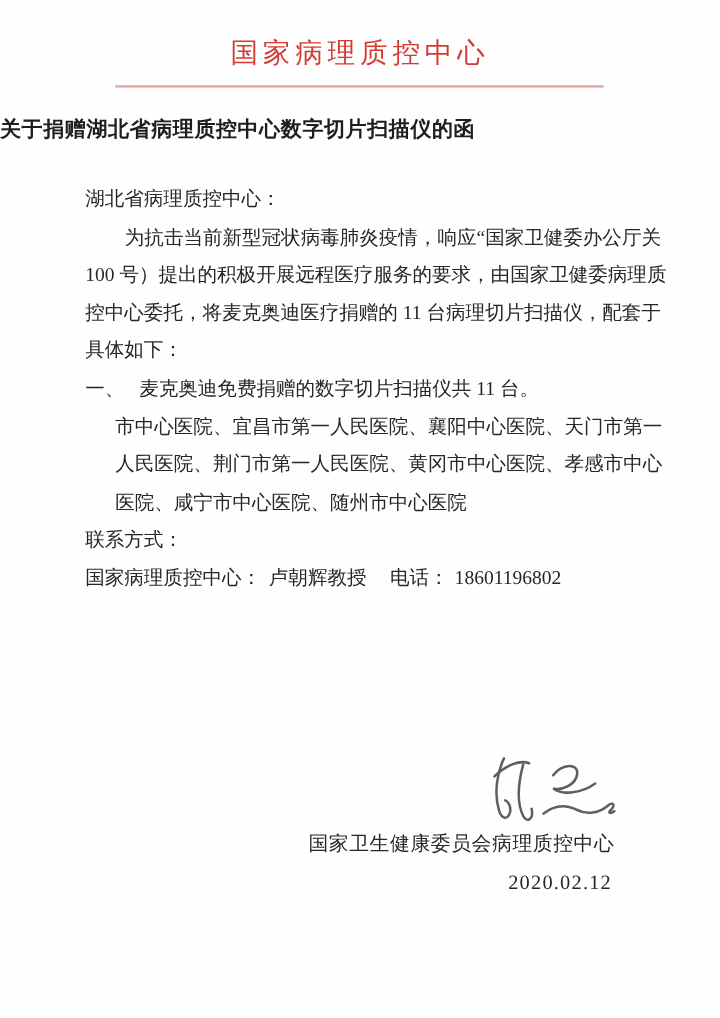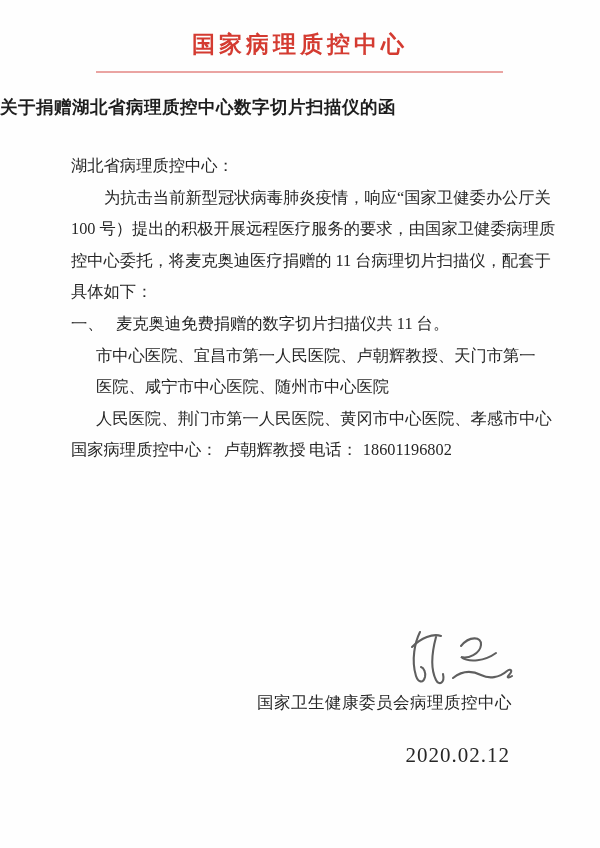--- a/index.html
+++ b/index.html
@@ -17,21 +17,21 @@
     color: #262626;
     overflow: hidden;
   }
   .org-header {
     position: absolute;
     top: 29px;
     left: 0;
     width: 100%;
     text-align: center;
     font-size: 23px;
-    font-weight: bold;
+    font-weight: normal;
     letter-spacing: 4px;
     color: var(--accent-red, #d43b31);
     white-space: nowrap;
   }
   .header-rule {
     position: absolute;
     top: 71px;
     left: 96px;
     width: 407px;
     height: 2px;
@@ -72,42 +72,43 @@
     width: 130px;
   }
   .c-person {
     display: inline-block;
     width: 85px;
     margin-left: 23px;
   }
   .c-tel-label {
     display: inline-block;
     margin-right: 5px;
+    margin-left: 16px;
   }
   .signature {
     position: absolute;
     left: 403px;
     top: 626px;
     width: 112px;
     height: 64px;
   }
   .signature svg { width: 100%; height: 100%; }
   .signoff-org {
     position: absolute;
     top: 692px;
     right: 88px;
     font-size: 16.5px;
     letter-spacing: 0.5px;
     white-space: nowrap;
   }
   .signoff-date {
     position: absolute;
-    top: 743px;
+    top: 726px;
     right: 90px;
-    font-size: 21px;
+    font-size: 17px;
     letter-spacing: 1px;
     white-space: nowrap;
   }
 </style>
 </head>
 <body>
 
 <div class="page">
 
   <div class="org-header">国家病理质控中心</div>
@@ -120,24 +121,25 @@
     <div class="line">湖北省病理质控中心：</div>
     <div class="line indent">为抗击当前新型冠状病毒肺炎疫情，响应“国家卫健委办公厅关</div>
     <div class="line">100 号）提出的积极开展远程医疗服务的要求，由国家卫健委病理质</div>
     <div class="line">控中心委托，将麦克奥迪医疗捐赠的 11 台病理切片扫描仪，配套于</div>
     <div class="line">具体如下：</div>
 
     <div class="line">
       <span class="marker">一、</span><span>麦克奥迪免费捐赠的数字切片扫描仪共 11 台。</span>
     </div>
 
-    <div class="line wrap">市中心医院、宜昌市第一人民医院、卢朝辉教授、天门市第一</div>
+    <div class="line wrap">市中心医院、宜昌市第一人民医院、襄阳中心医院、天门市第一</div>
+    <div class="line wrap">人民医院、荆门市第一人民医院、黄冈市中心医院、孝感市中心</div>
     <div class="line wrap">医院、咸宁市中心医院、随州市中心医院</div>
-    <div class="line wrap">人民医院、荆门市第一人民医院、黄冈市中心医院、孝感市中心</div>
 
+    <div class="line">联系方式：</div>
 
     <div class="line">
       <span class="c-org">国家病理质控中心：</span><span class="c-person">卢朝辉教授</span><span class="c-tel-label">电话：</span><span class="c-tel">18601196802</span>
     </div>
   </div>
 
   <div class="signature" aria-hidden="true">
     <svg viewBox="0 0 112 64" fill="none" xmlns="http://www.w3.org/2000/svg">
       <g stroke="#4a4a4a" stroke-width="2.1" stroke-linecap="round" fill="none" opacity="0.88">
         <path d="M17,6 C12,16 8,34 13,50 C15,56 20,58 22,51 C23,47 21,42 18,41"></path>

